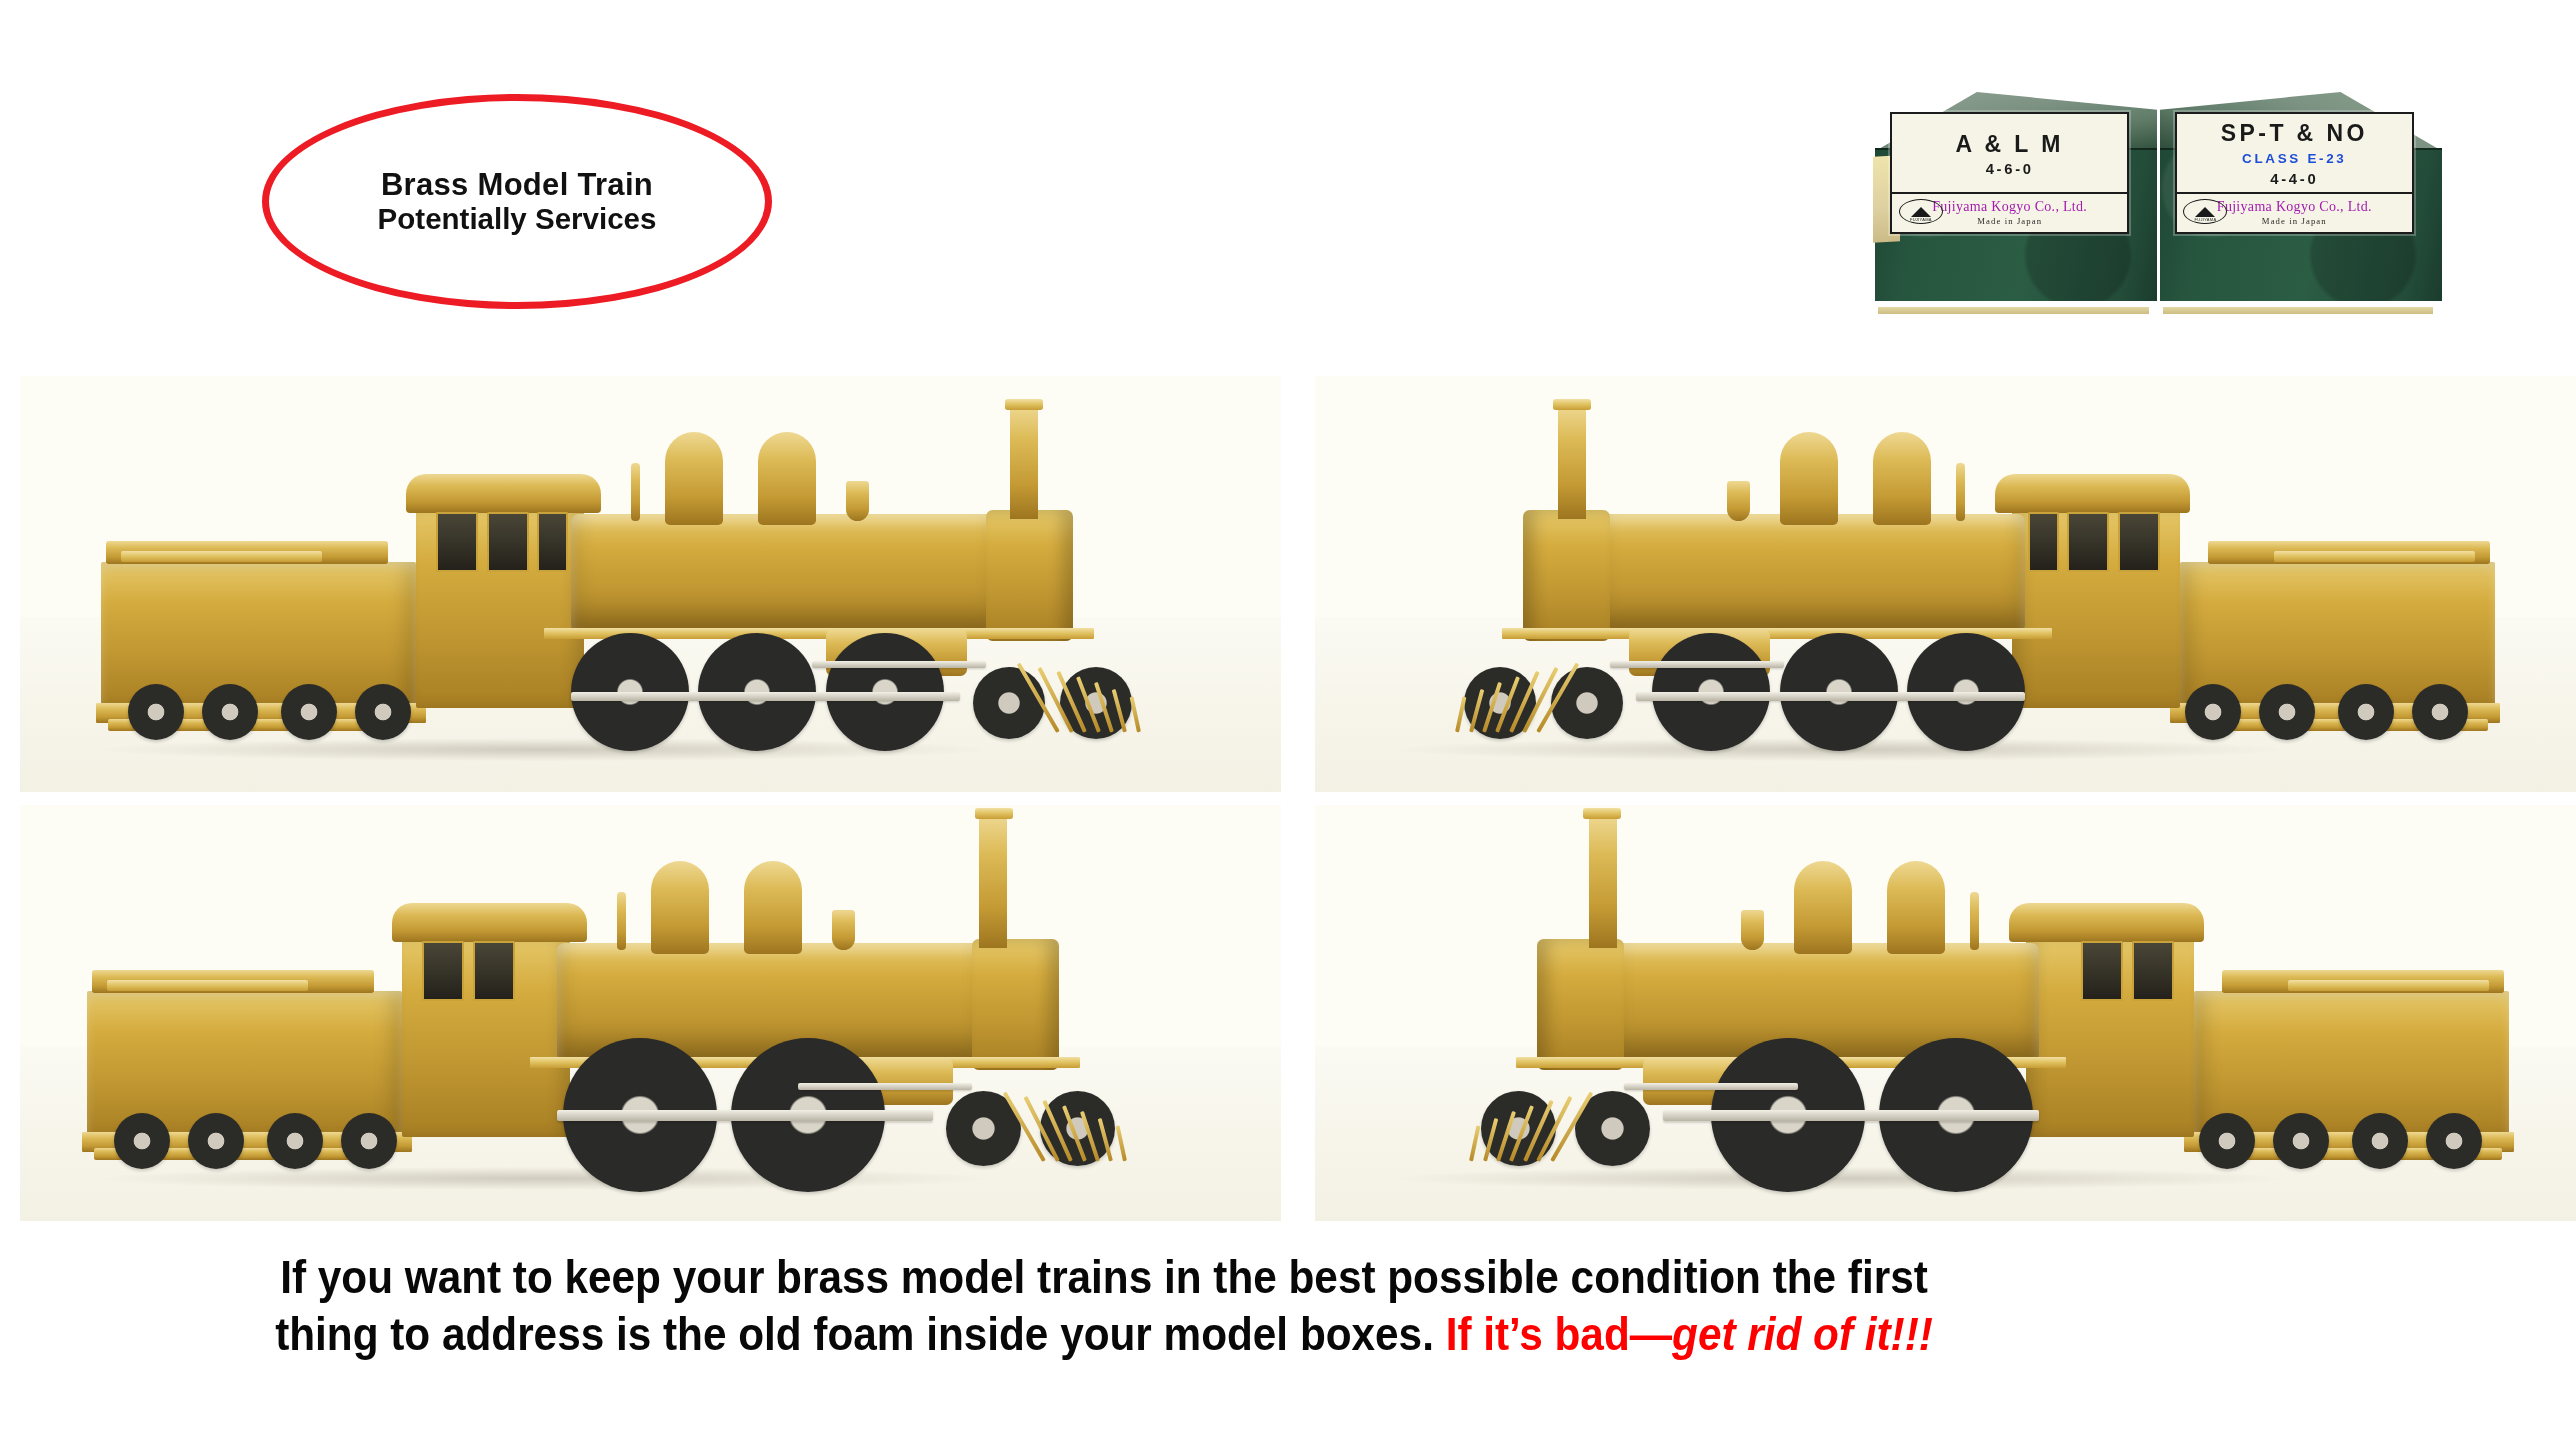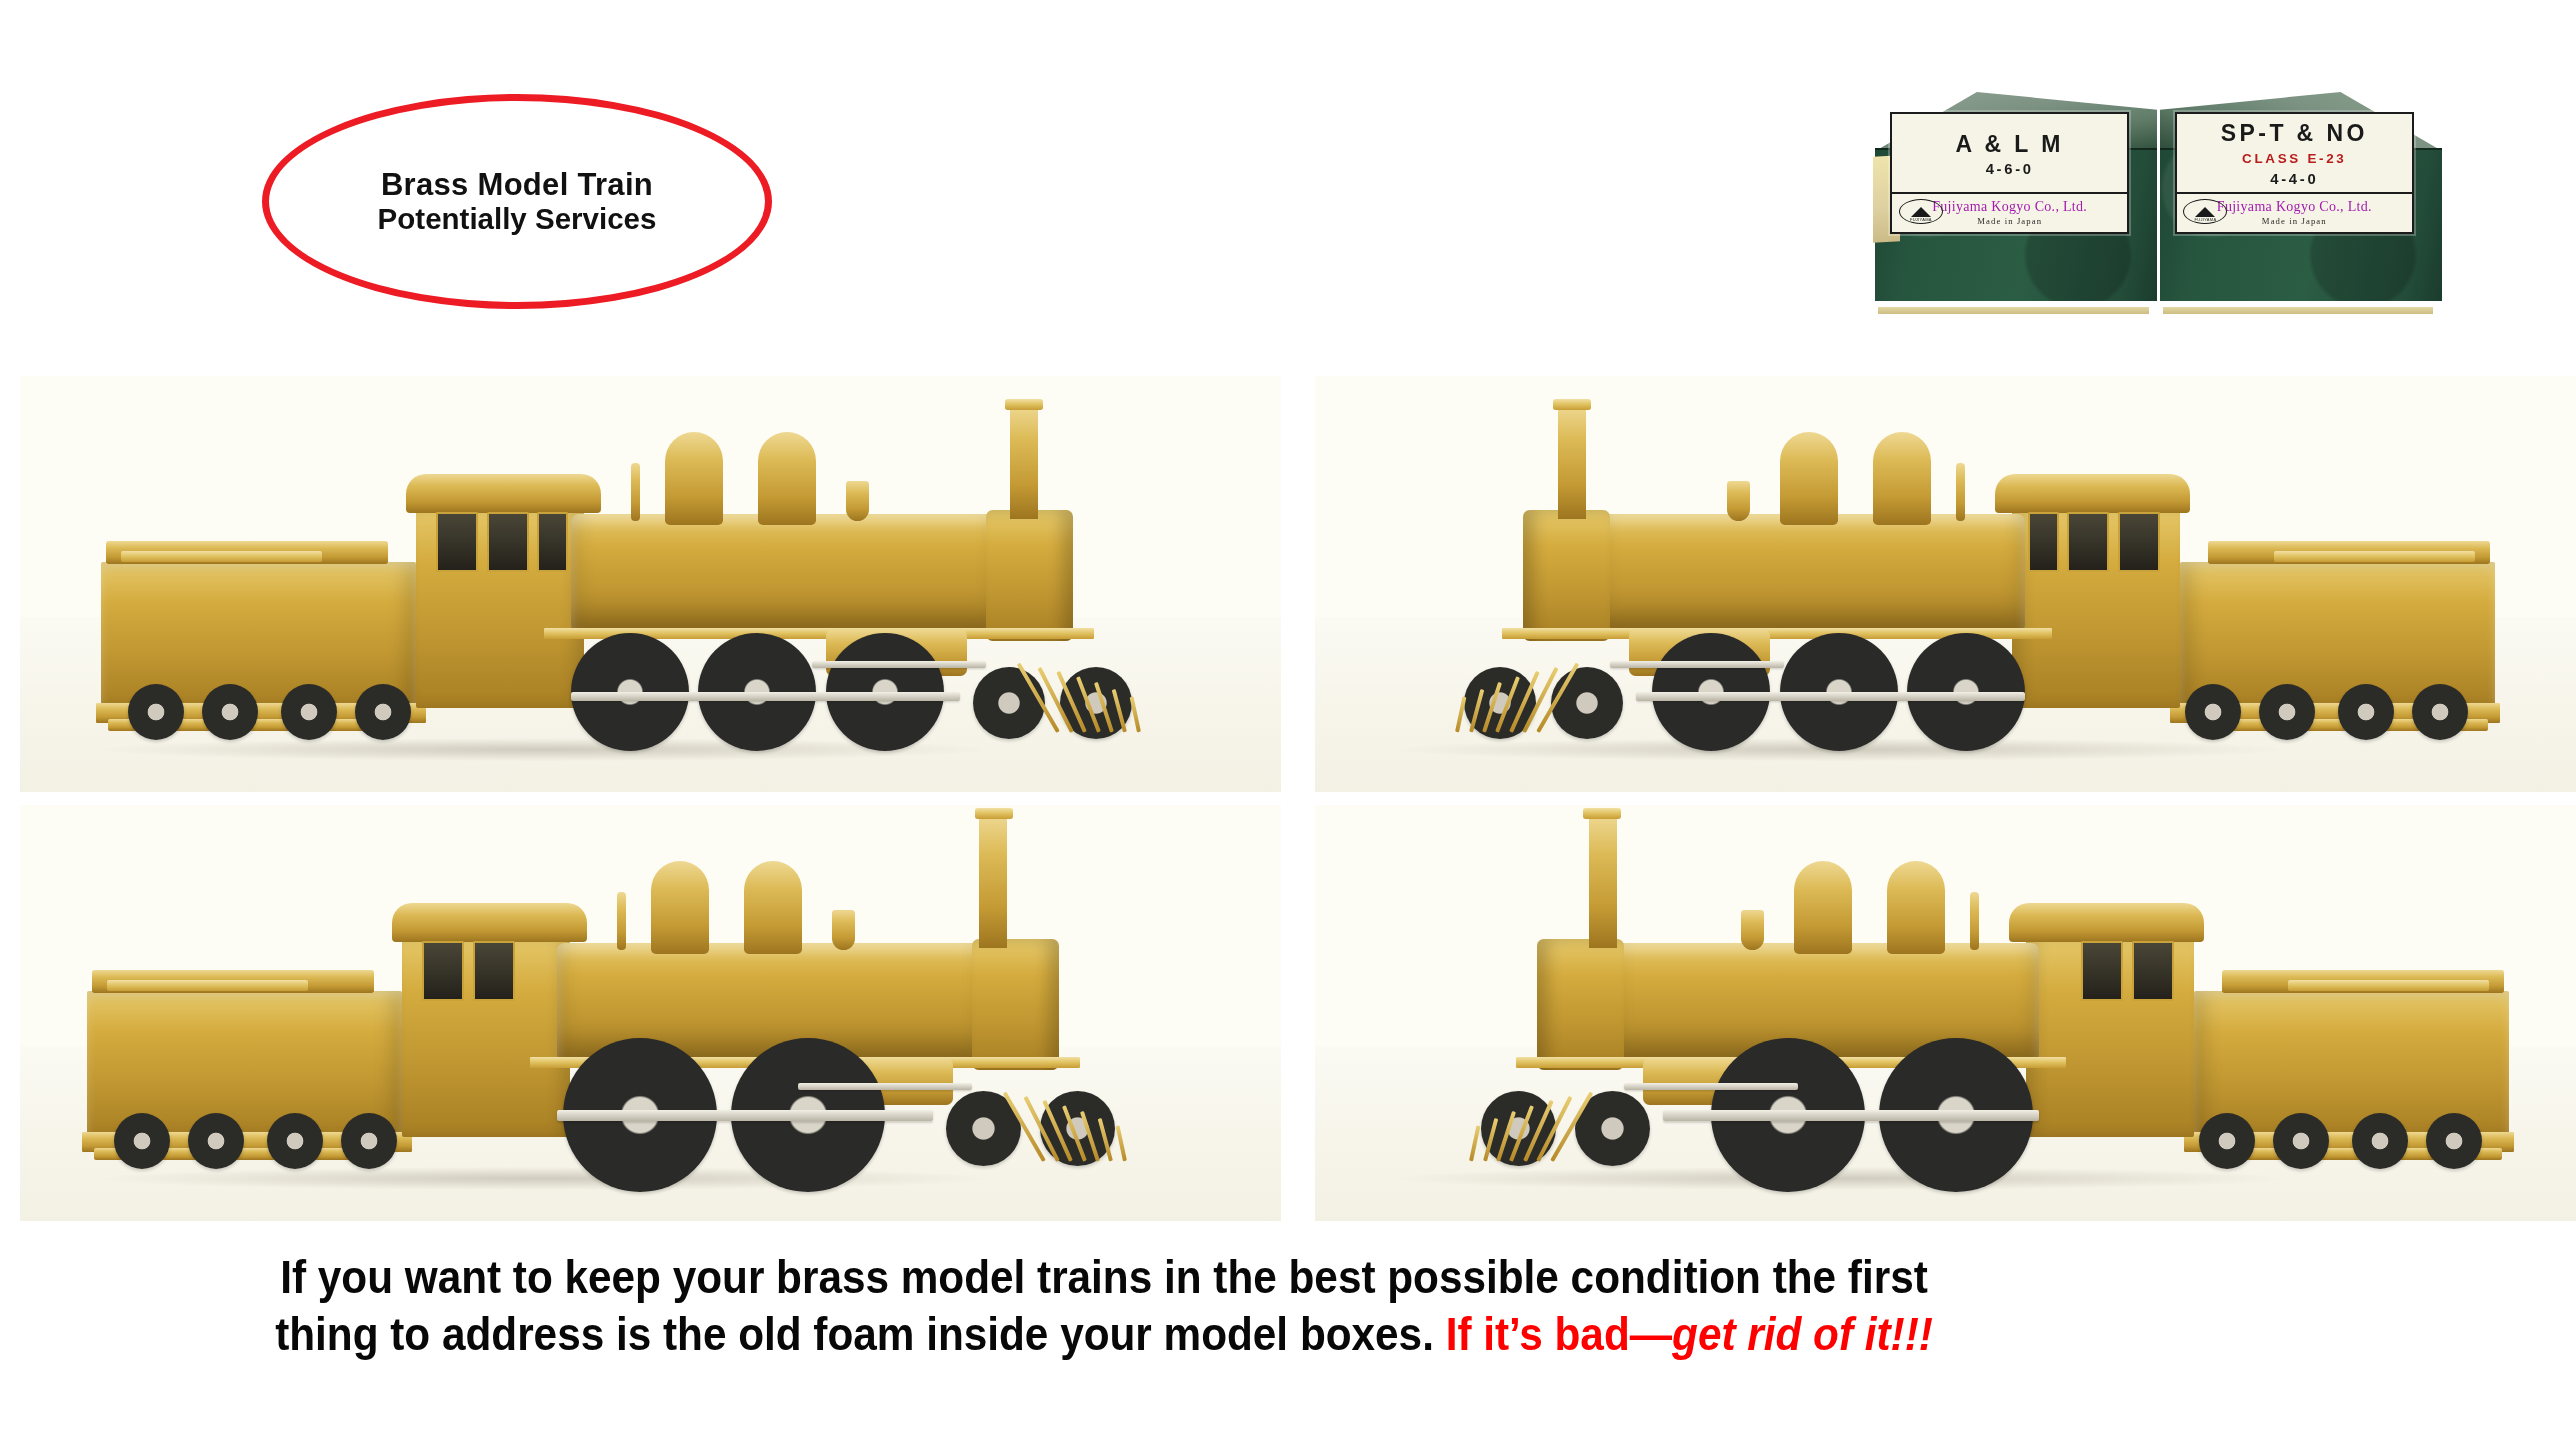--- a/index.html
+++ b/index.html
@@ -95,21 +95,21 @@
   .label{
     position:absolute;left:14.8px;top:20px;width:239px;height:122px;
     background:#f6f4e6;border:2px solid #1b1b1b;
     display:flex;flex-direction:column;
     box-sizing:border-box;
     font-family:"Liberation Sans",sans-serif;
     box-shadow:0 0 0 2px rgba(255,255,255,.25);
   }
   .label .top{flex:1 1 auto;display:flex;flex-direction:column;align-items:center;justify-content:center;padding-top:2.7px;}
   .label .road{font-size:23px;font-weight:bold;letter-spacing:3.4px;color:#1a1a1a;line-height:1.1;}
-  .label .cls{font-size:13.4px;font-weight:bold;letter-spacing:2.7px;color:#b91c1c;margin-top:6px;line-height:1.1;}
+  .label .cls{font-size:13.4px;font-weight:bold;letter-spacing:2.7px;color:#1d4ed8;margin-top:6px;line-height:1.1;}
   .label .whl{font-size:14.8px;font-weight:bold;letter-spacing:2.7px;color:#1a1a1a;margin-top:4px;line-height:1.1;}
   .label .bot{
     border-top:2px solid #1b1b1b;height:38px;
     display:flex;align-items:center;justify-content:center;flex-direction:column;position:relative;
   }
   .label .maker{font-size:14px;color:#a21caf;letter-spacing:0.3px;line-height:1.05;font-family:"Liberation Serif",serif;}
   .label .made{font-size:8.7px;color:#2a2a2a;letter-spacing:1.1px;margin-top:2px;line-height:1;font-family:"Liberation Serif",serif;}
   .label .fuji{
     position:absolute;left:6.7px;top:5.4px;width:42px;height:23px;
     border:1.3px solid #1a1a1a;border-radius:50%;

